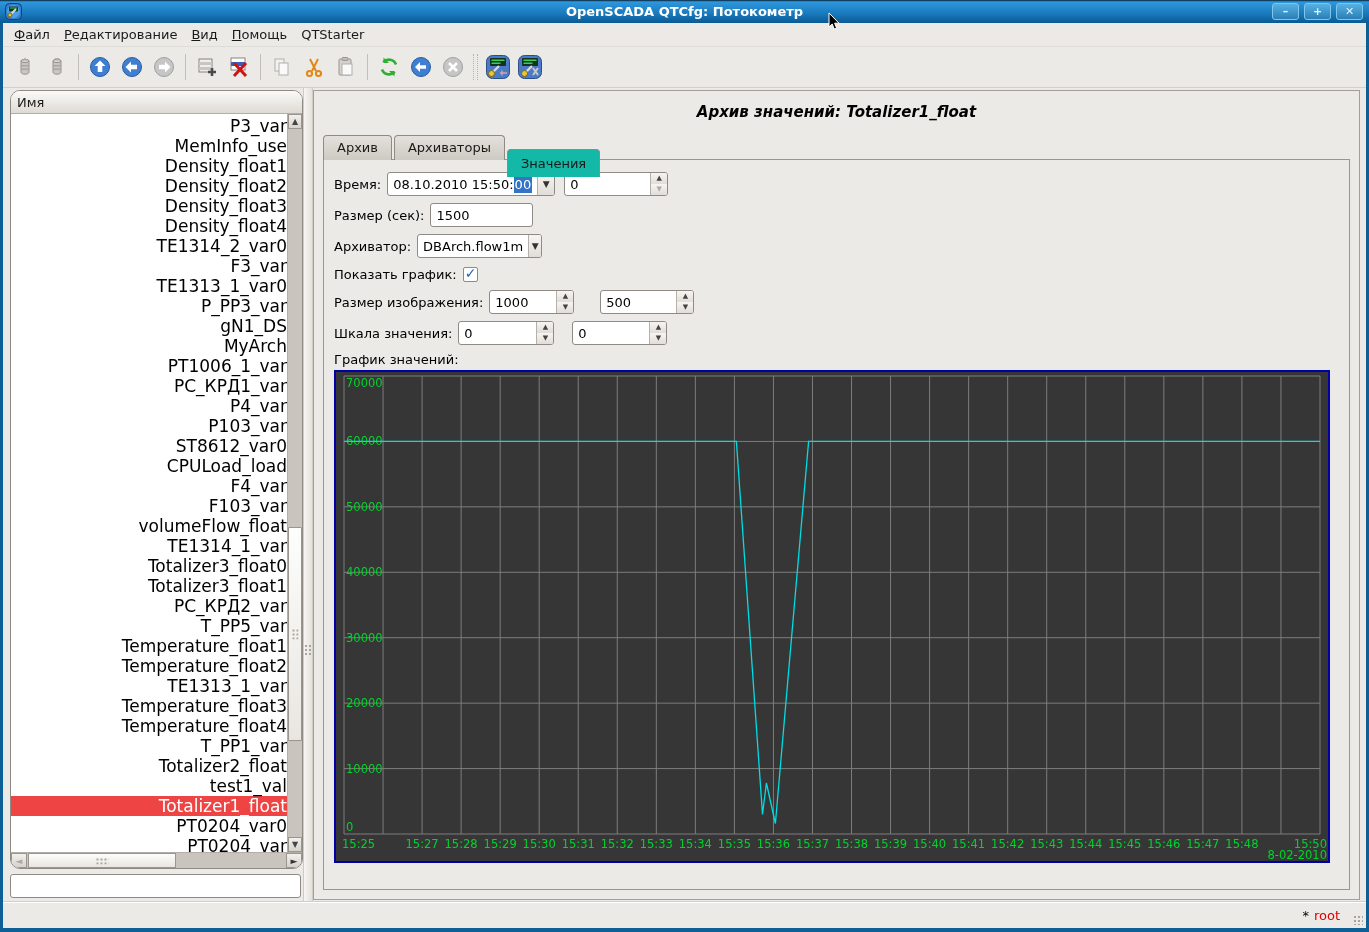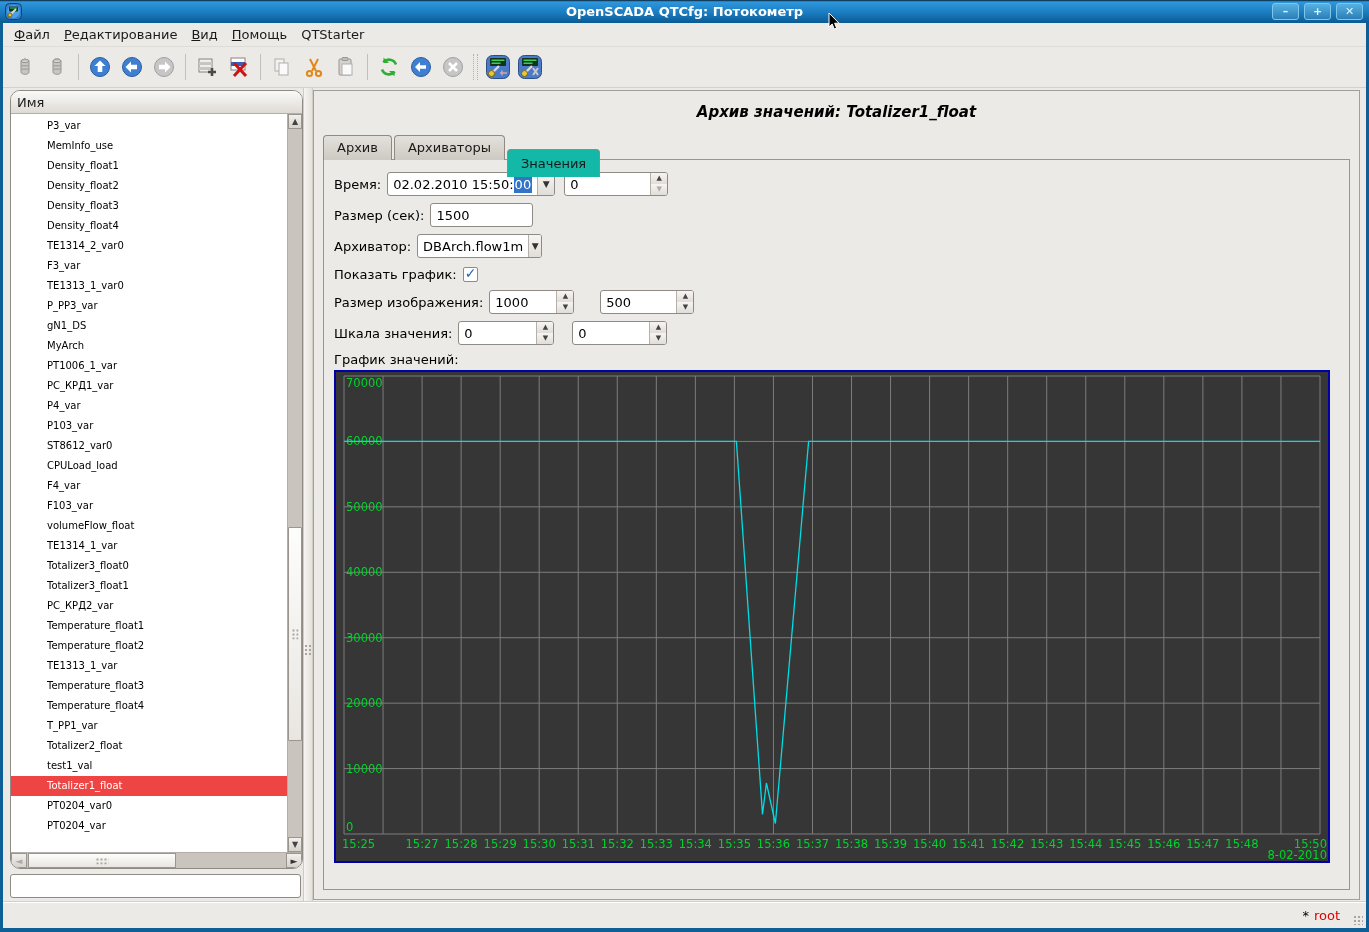--- a/index.html
+++ b/index.html
@@ -33,21 +33,21 @@
   
   .content { flex:1; display:flex; min-height:0; }
 
   
   .left-col { width:300px; display:flex; flex-direction:column; padding:2px 0 2px 7px; }
   .tree-frame { flex:1; border:1px solid #8f8a84; border-radius:10px; background:#fff; position:relative; overflow:hidden; display:flex; flex-direction:column; }
   .tree-header { height:23px; background:linear-gradient(#fbfaf9,#dedad4); border-bottom:1px solid #b3aea7;
     font-size:13px; color:#1a1a1a; display:flex; align-items:center; padding-left:6px; }
   .tree-body { flex:1; position:relative; overflow:hidden; }
   .tree-list { position:absolute; left:0; top:2px; right:15px; bottom:0; overflow:hidden; }
-  .tree-row { height:20px; line-height:20px; font-size:10px; color:#000; padding-left:36px; white-space:nowrap; }
+  .tree-row { height:20px; line-height:20px; font-size:17px; color:#000; padding-left:105px; white-space:nowrap;text-align:right; }
   .tree-row.selected { background:#ef4444; color:#fff; }
 
   
   .vscroll { position:absolute; top:0; right:0; bottom:0; width:15px; background:#c9c4be; border-left:1px solid #b3aea7; }
   .vscroll .btn { position:absolute; left:0; right:0; height:15px; background:linear-gradient(#f2f0ed,#d6d2cc);
     border:1px solid #9a958e; font-size:8px; text-align:center; line-height:13px; color:#444; }
   .vscroll .btn.up { top:0; } .vscroll .btn.down { bottom:0; }
   .vscroll .thumb { position:absolute; left:0; right:0; top:56%; height:29%;
     background:linear-gradient(#fdfdfc,#e9e6e1); border:1px solid #9a958e; border-radius:1px; }
   .grip-dots { position:absolute; left:50%; top:50%; transform:translate(-50%,-50%);
@@ -316,20 +316,21 @@
                 <div class="tree-row"><span>volumeFlow_float</span></div>
 
                 <div class="tree-row"><span>TE1314_1_var</span></div>
 
                 <div class="tree-row"><span>Totalizer3_float0</span></div>
 
                 <div class="tree-row"><span>Totalizer3_float1</span></div>
 
                 <div class="tree-row"><span>PC_КРД2_var</span></div>
 
+                <div class="tree-row"><span>T_PP5_var</span></div>
 
                 <div class="tree-row"><span>Temperature_float1</span></div>
 
                 <div class="tree-row"><span>Temperature_float2</span></div>
 
                 <div class="tree-row"><span>TE1313_1_var</span></div>
 
                 <div class="tree-row"><span>Temperature_float3</span></div>
 
                 <div class="tree-row"><span>Temperature_float4</span></div>
@@ -376,21 +377,21 @@
           <div class="tab">Архив</div>
           <div class="tab">Архиваторы</div>
           <div class="tab active">Значения</div>
         </div>
 
         <div class="tabpane">
 
           <div class="frow">
             <label>Время:</label>
             <div class="ctl" style="width:168px;">
-              <span class="txt"><span>02.02.2010 15:50:</span><span class="sel-part">00</span></span>
+              <span class="txt"><span>08.10.2010 15:50:</span><span class="sel-part">00</span></span>
               <div class="drop" style="margin-left:auto;">▼</div>
             </div>
             <div class="ctl spin" style="width:104px; margin-left:9px;">
               <span class="txt">0</span>
               <div class="arrows" style="margin-left:auto;">
                   <div>▲</div>
                   <div class="dim">▼</div>
                 </div>
             </div>
           </div>

